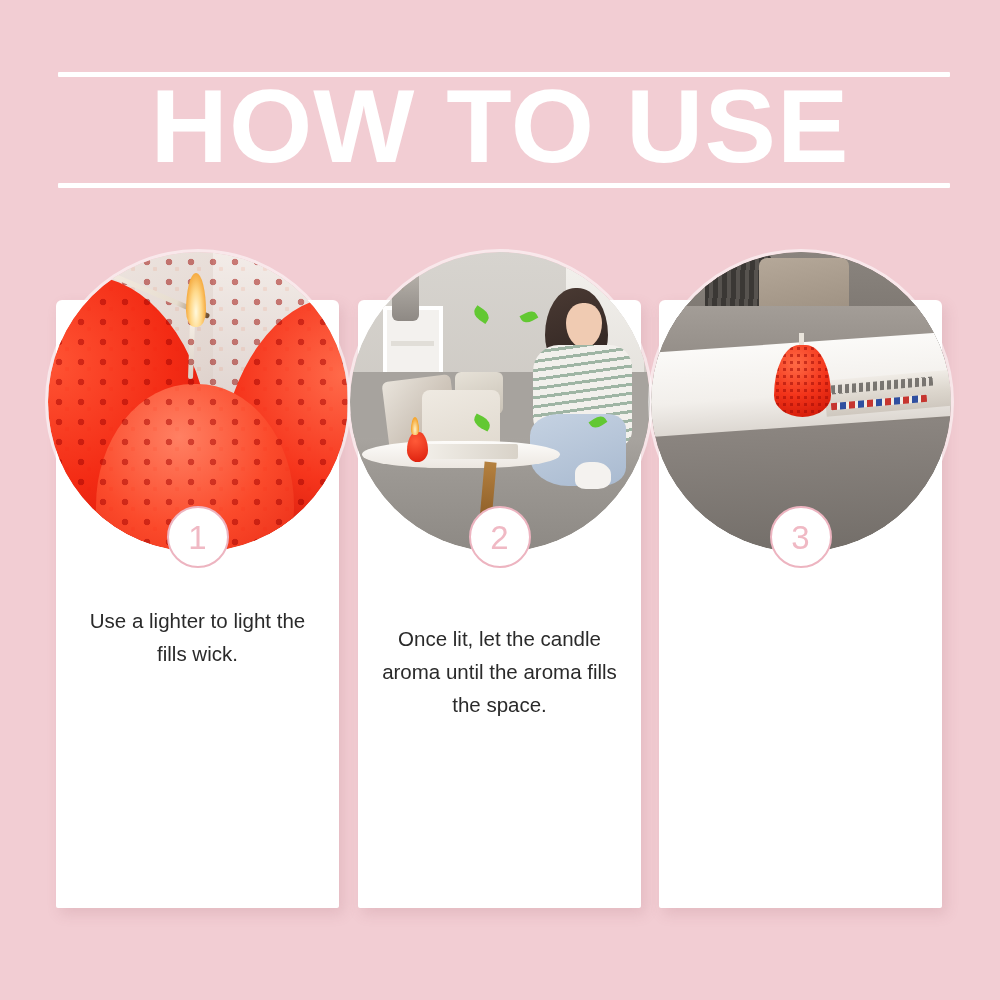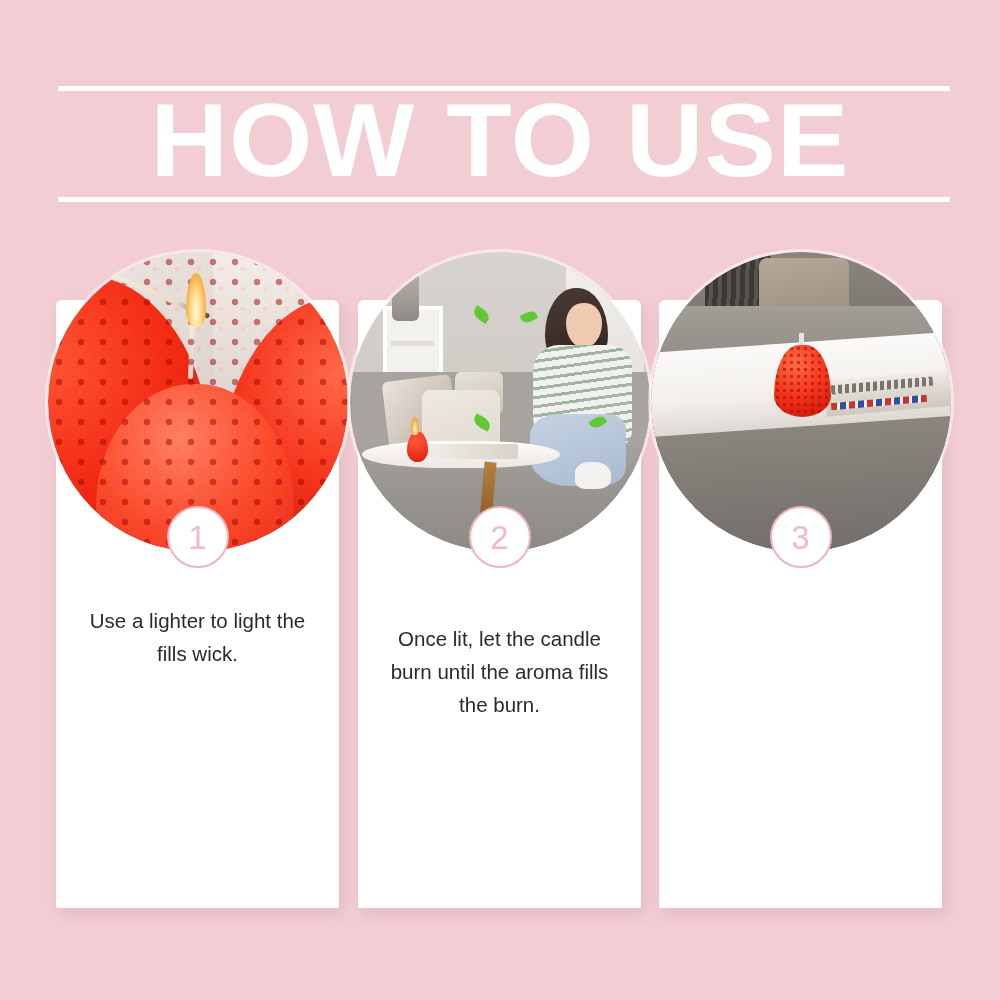--- a/index.html
+++ b/index.html
@@ -12,21 +12,21 @@
 
   body {
     background: #f2cdd3;
     font-family: "Liberation Sans", sans-serif;
     position: relative;
   }
 
   
   .header {
     position: absolute;
-    left: 0; top: 14px;
+    left: 0; top: 0;
     width: 976px;
     height: 210px;
   }
 
   .rule {
     position: absolute;
     left: 58px;
     width: 892px;
     height: 5px;
     background: #ffffff;
@@ -388,21 +388,21 @@
         <div class="p2-mag"></div>
         <div class="p2-candle"></div>
         <div class="p2-candle-flame"></div>
         <div class="leaf leaf-1"></div>
         <div class="leaf leaf-2"></div>
         <div class="leaf leaf-3"></div>
         <div class="leaf leaf-4"></div>
       </div>
     </div>
     <div class="badge">2</div>
-    <div class="card-text">Once lit, let the candle burn until the aroma fills the burn.</div>
+    <div class="card-text">Once lit, let the candle aroma until the aroma fills the space.</div>
   </div>
 
   <div class="card card-3">
     <div class="photo">
       <div class="photo-inner">
         <div class="p3-bg"></div>
         <div class="p3-cushion-back"></div>
         <div class="p3-pillow-dark"></div>
         <div class="p3-pillow-tan"></div>
         <div class="p3-seat"></div>

